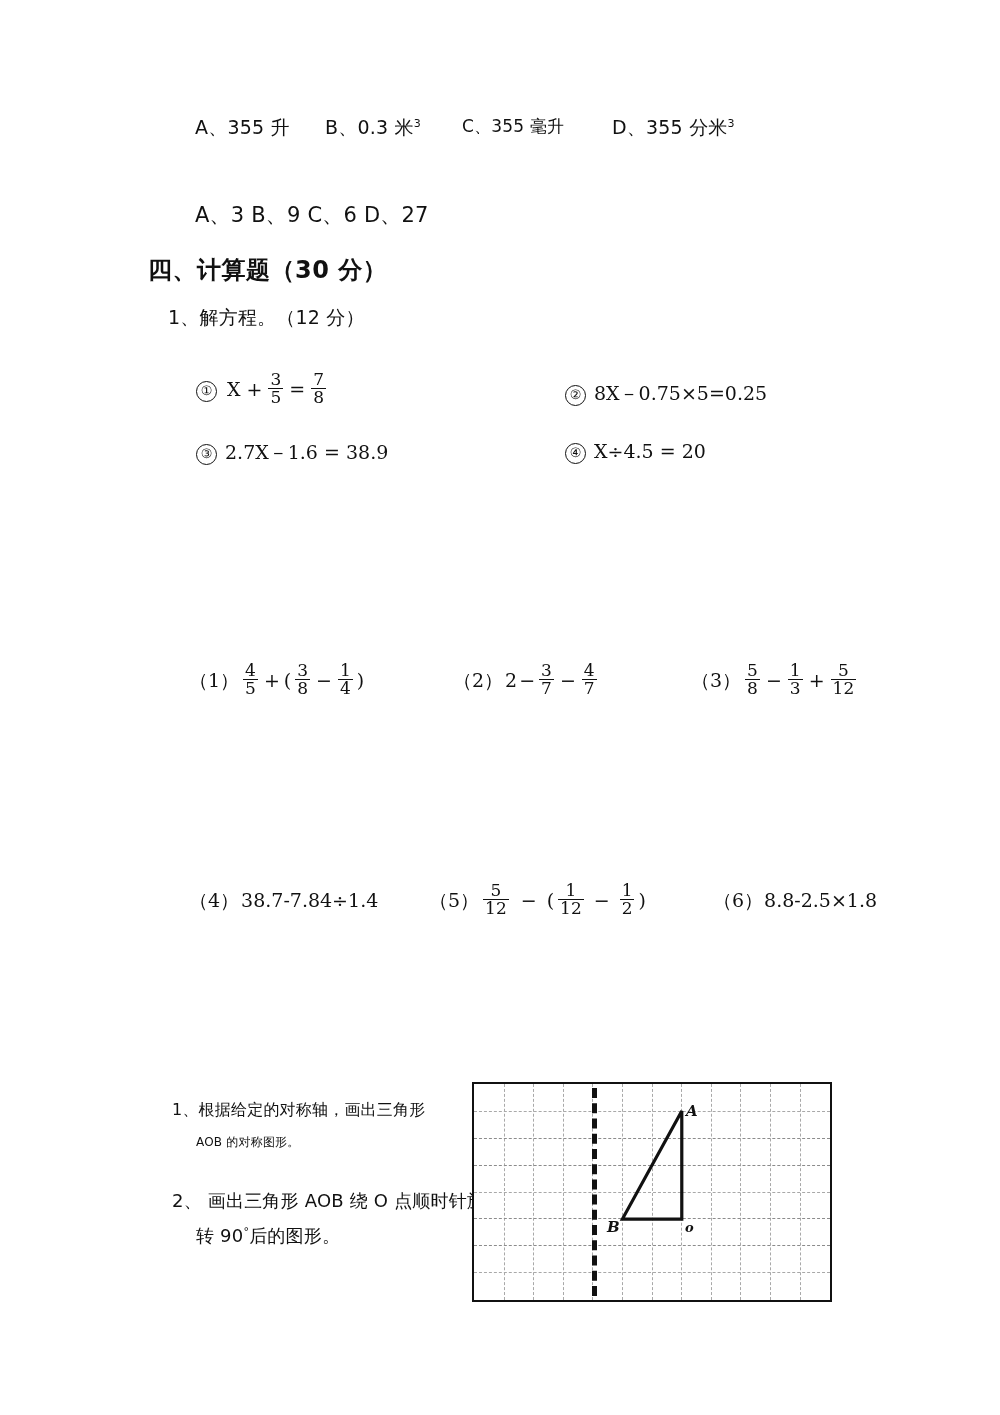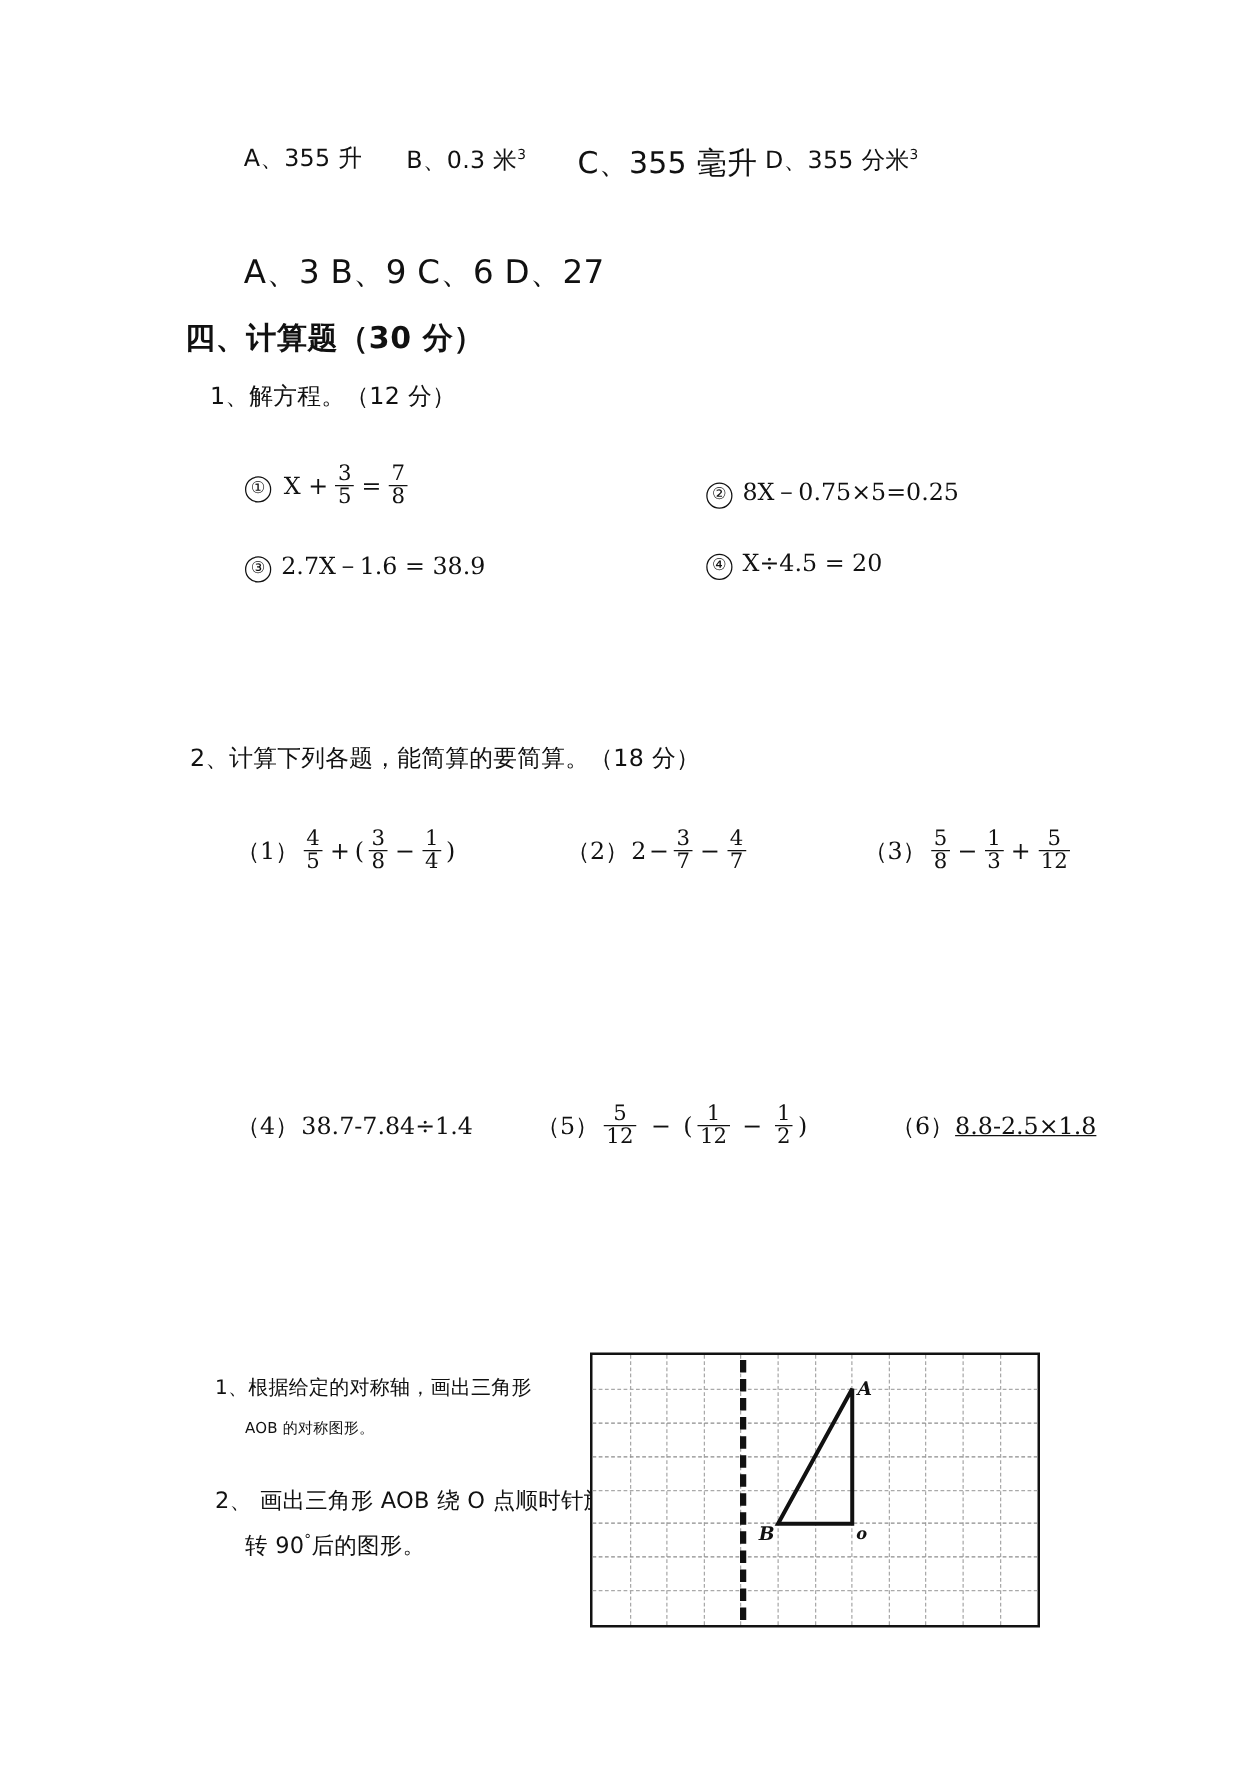--- a/index.html
+++ b/index.html
@@ -166,28 +166,28 @@
 <body>
 
 <div class="page">
 
   <div class="line cn" style="left:195px; top:118px; font-size:19px;">A、355 升</div>
 
   <div class="line cn" style="left:325px; top:118px; font-size:19px;">
     <span>B、0.3 米</span><span class="sup">3</span>
   </div>
 
-  <div class="line cn" style="left:462px; top:118px; font-size:24px;">C、355 毫升</div>
+  <div class="line cn" style="left:462px; top:118px; font-size:17px;">C、355 毫升</div>
 
   <div class="line cn" style="left:612px; top:118px; font-size:19px;">
     <span>D、355 分米</span><span class="sup">3</span>
   </div>
 
 
-  <div class="line cn" style="left:195px; top:205px; font-size:26px;">A、3     B、9    C、6    D、27</div>
+  <div class="line cn" style="left:195px; top:205px; font-size:21px;">A、3     B、9    C、6    D、27</div>
 
   <div class="section-head" style="left:148px; top:254px;">四、计算题（30 分）</div>
 
   <div class="line cn" style="left:168px; top:308px; font-size:19px;text-align:center;">1、解方程。（12 分）</div>
 
   <div class="mathrow" style="left:196px; top:378px;">
     <span class="circnum">①</span>
     <span class="tok">X</span>
     <span class="tok">+</span>
     <span class="frac">
@@ -209,21 +209,20 @@
   <div class="mathrow" style="left:196px; top:440px;">
     <span class="circnum">③</span>
     <span class="tok tight">2.7X－1.6 = 38.9</span>
   </div>
 
   <div class="mathrow" style="left:565px; top:440px;">
     <span class="circnum">④</span>
     <span class="tok tight">X÷4.5 = 20</span>
   </div>
 
-  <div class="line cn" style="left:152px; top:598px; font-size:19px;">2、计算下列各题，能简算的要简算。（18 分）</div>
 
   <div class="mathrow" style="left:188px; top:668px;">
     <span class="tok tight">（1）</span>
     <span class="frac">
       <span class="num">4</span>
       <span class="den">5</span>
     </span>
     <span class="tok">+</span>
     <span class="tok tight">(</span>
     <span class="frac">
@@ -291,21 +290,21 @@
     <span class="tok" style="padding:0 7px;">−</span>
     <span class="frac">
       <span class="num">1</span>
       <span class="den">2</span>
     </span>
     <span class="tok tight">)</span>
   </div>
 
   <div class="mathrow" style="left:712px; top:888px;">
     <span class="tok tight">（6）</span>
-    <span class="tok tight" style="padding-left:0;text-decoration:underline;">8.8-2.5×1.8</span>
+    <span class="tok tight" style="padding-left:0;">8.8-2.5×1.8</span>
   </div>
 
 
   <div class="line cn" style="left:172px; top:1102px; font-size:16px;">1、根据给定的对称轴，画出三角形</div>
   <div class="line cn" style="left:196px; top:1136px; font-size:12px;">AOB 的对称图形。</div>
 
   <div class="line cn" style="left:172px; top:1192px; font-size:18px;">2、   画出三角形 AOB 绕 O 点顺时针旋</div>
   <div class="line cn" style="left:196px; top:1226px; font-size:18px;">
     <span>转 90</span><span class="sup">°</span><span>后的图形。</span>
   </div>

